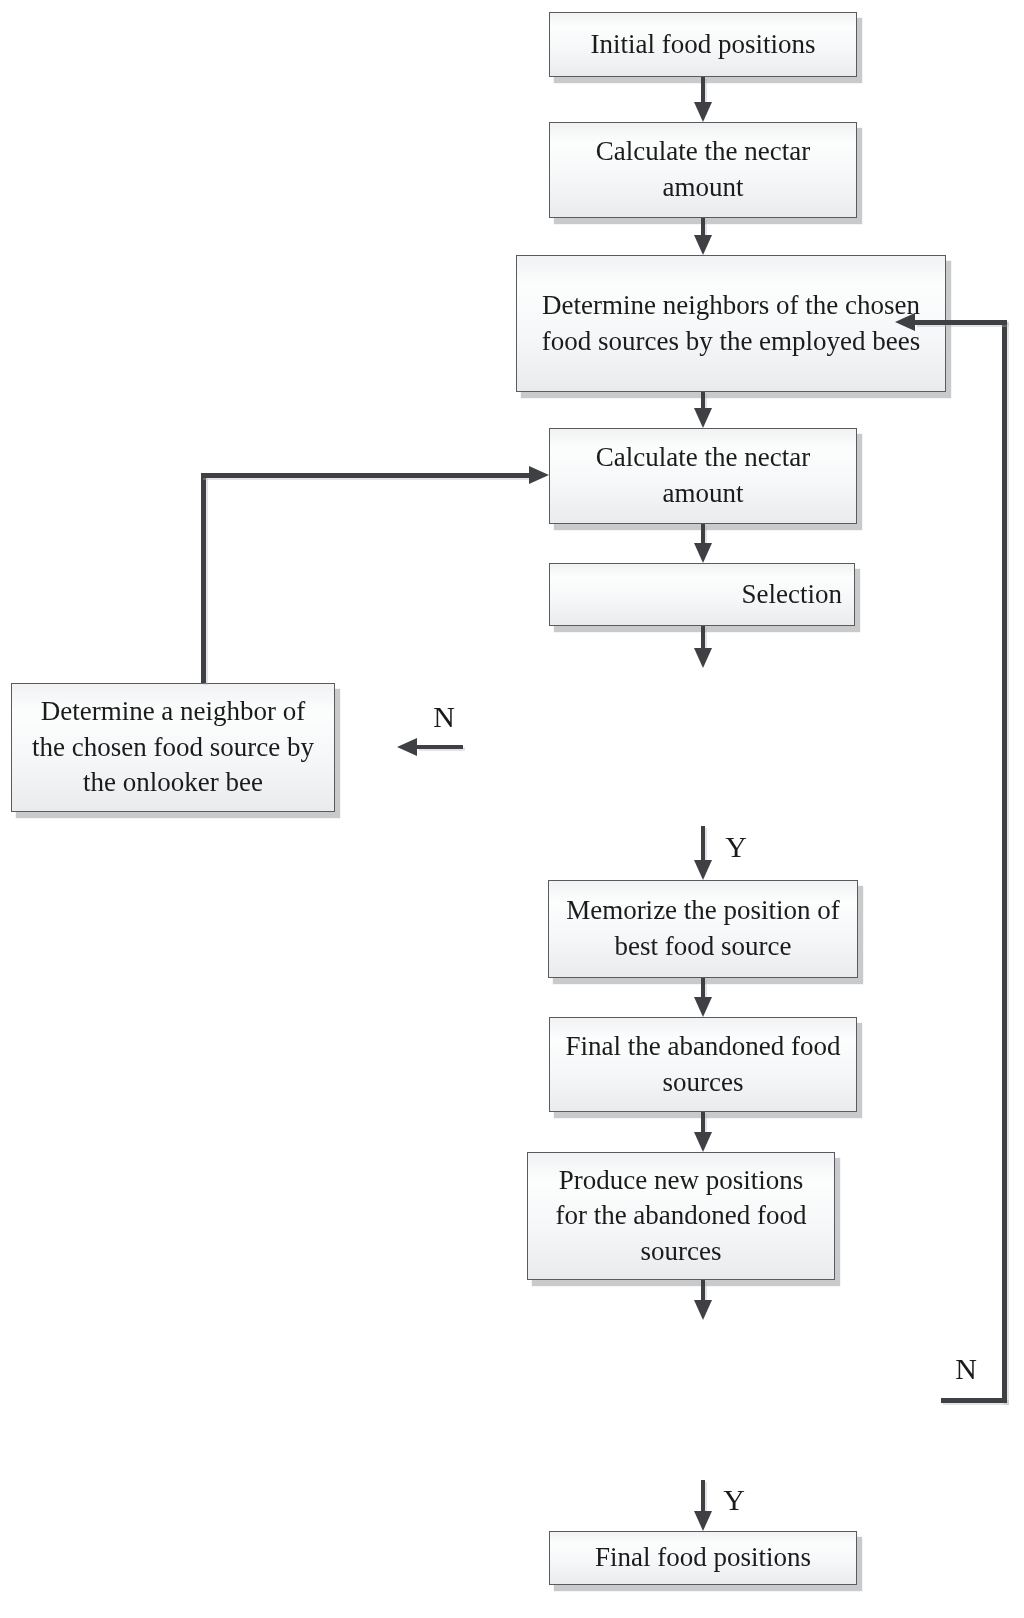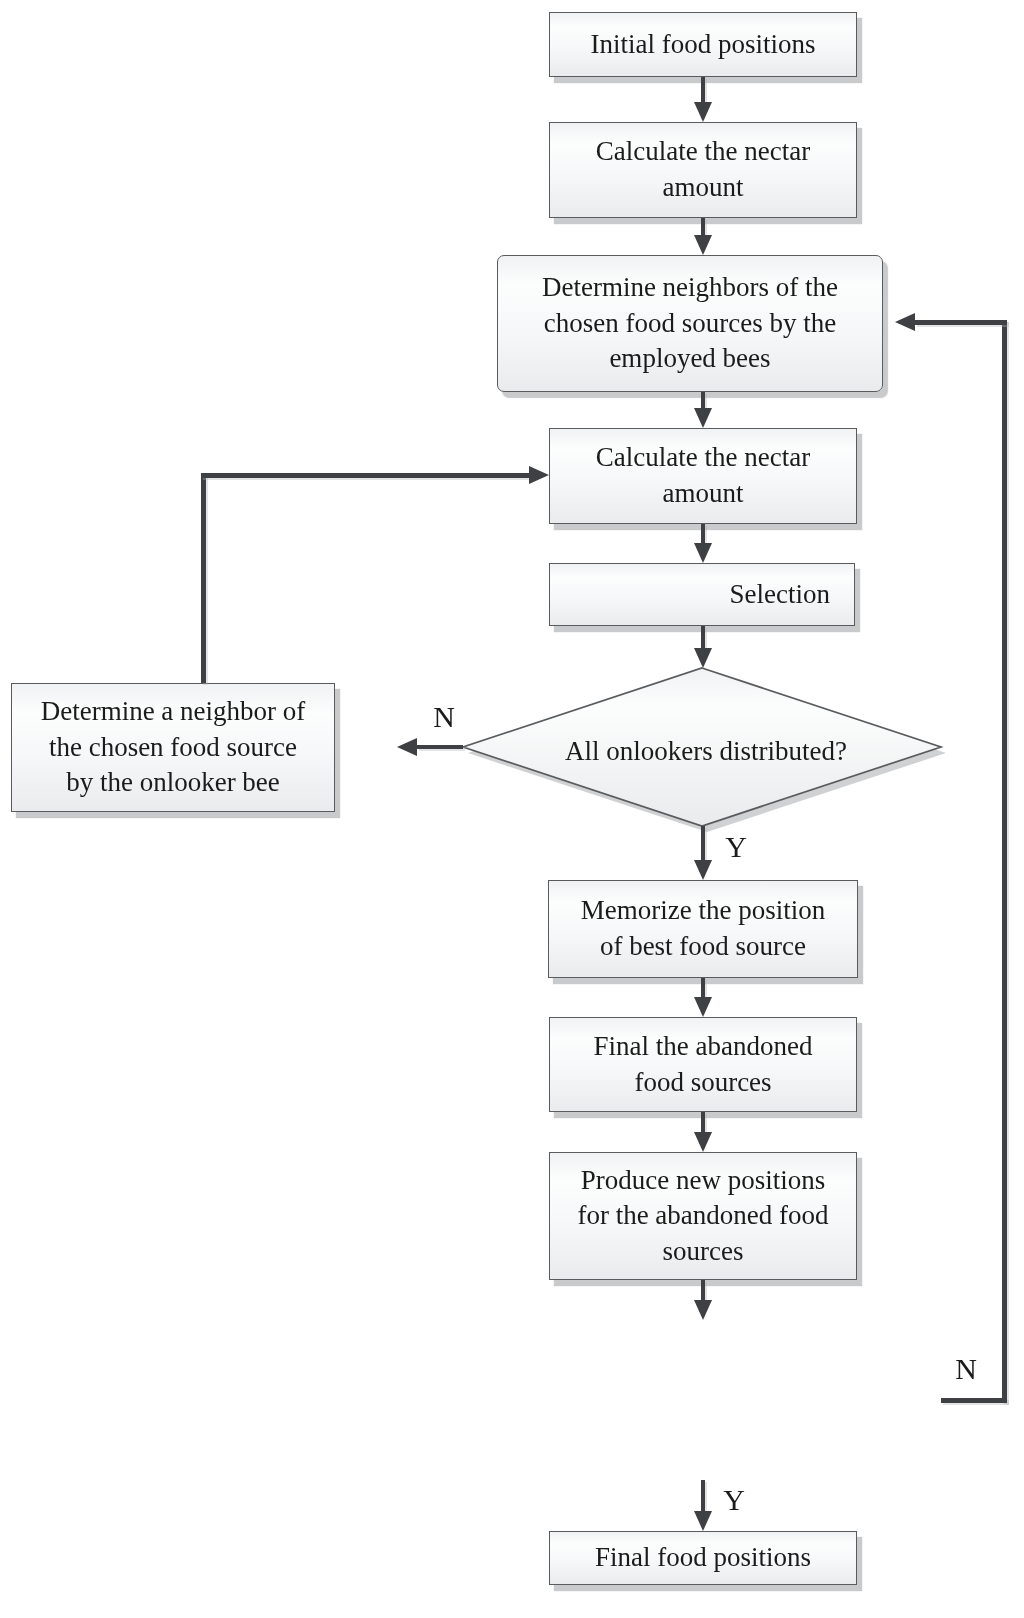--- a/index.html
+++ b/index.html
@@ -7,21 +7,21 @@
     position:relative;width:1024px;height:1618px;background:#ffffff;
     font-family:"Liberation Serif","DejaVu Serif",serif;color:#1b1b1b;
     overflow:hidden;
   }
   .box{
     position:absolute;box-sizing:border-box;
     border:1.6px solid #595b5e;
     background:linear-gradient(180deg,#f1f2f3 0%,#fcfdfd 22%,#f6f7f8 58%,#e9ebec 100%);
     box-shadow:5px 6px 1px rgba(148,150,153,.5);
     display:flex;align-items:center;justify-content:center;
-    text-align:center;font-size:27px;line-height:1.32;padding:2px 24px;
+    text-align:center;font-size:27px;line-height:1.32;padding:2px 12px;
   }
   .diamond{position:absolute;}
   .diamond svg{display:block;}
   .dlabel{
     position:absolute;inset:0;display:flex;align-items:center;justify-content:center;
     text-align:center;font-size:27px;
   }
   .vline,.hline{position:absolute;background:#3e4043;box-shadow:2px 2px 0 rgba(175,177,180,.35);}
   .ah{position:absolute;width:0;height:0;}
   .ah-down{border-left:9px solid transparent;border-right:9px solid transparent;border-top:20px solid #3e4043;}
@@ -35,21 +35,21 @@
 <div class="canvas">
 
   <div class="box" style="left:549px;top:12px;width:308px;height:65px;">
     <span>Initial food positions</span>
   </div>
 
   <div class="box" style="left:549px;top:122px;width:308px;height:96px;">
     <span>Calculate the nectar amount</span>
   </div>
 
-  <div class="box" style="left:497px;top:255px;width:386px;height:137px;border-radius:7px;">
+  <div class="box" style="left:516px;top:255px;width:430px;height:137px;">
     <span>Determine neighbors of the chosen food sources by the employed bees</span>
   </div>
 
   <div class="box" style="left:549px;top:428px;width:308px;height:96px;">
     <span>Calculate the nectar amount</span>
   </div>
 
   <div class="box" style="left:549px;top:563px;width:306px;height:63px;justify-content:flex-end;">
     <span>Selection</span>
   </div>
@@ -59,42 +59,28 @@
   </div>
 
   <div class="box" style="left:548px;top:880px;width:310px;height:98px;">
     <span>Memorize the position of best food source</span>
   </div>
 
   <div class="box" style="left:549px;top:1017px;width:308px;height:95px;">
     <span>Final the abandoned food sources</span>
   </div>
 
-  <div class="box" style="left:549px;top:1152px;width:308px;height:128px;">
+  <div class="box" style="left:527px;top:1152px;width:308px;height:128px;">
     <span>Produce new positions for the abandoned food sources</span>
   </div>
 
   <div class="box" style="left:549px;top:1531px;width:308px;height:54px;">
     <span>Final food positions</span>
   </div>
 
-  <div class="diamond" style="left:456px;top:661px;width:500px;height:180px;">
-    <svg width="500" height="180" viewBox="0 0 500 180">
-      <defs>
-        <linearGradient id="dg1" x1="0" y1="0" x2="0" y2="1">
-          <stop offset="0" stop-color="#f1f2f3"></stop>
-          <stop offset="0.25" stop-color="#fcfdfd"></stop>
-          <stop offset="1" stop-color="#e9ebec"></stop>
-        </linearGradient>
-      </defs>
-      <polygon points="251,13 490,92 251,171 12,92" fill="#aaacaf" opacity="0.55"></polygon>
-      <polygon points="246,7 485,86 246,165 7,86" fill="url(#dg1)" stroke="#595b5e" stroke-width="1.7"></polygon>
-    </svg>
-    <div class="dlabel">All onlookers distributed?</div>
-  </div>
 
 
   <div class="vline" style="left:701px;top:77px;width:4px;height:25px;"></div>
   <div class="ah ah-down" style="left:694px;top:102px;"></div>
 
   <div class="vline" style="left:701px;top:218px;width:4px;height:17px;"></div>
   <div class="ah ah-down" style="left:694px;top:235px;"></div>
 
   <div class="vline" style="left:701px;top:392px;width:4px;height:16px;"></div>
   <div class="ah ah-down" style="left:694px;top:408px;"></div>

